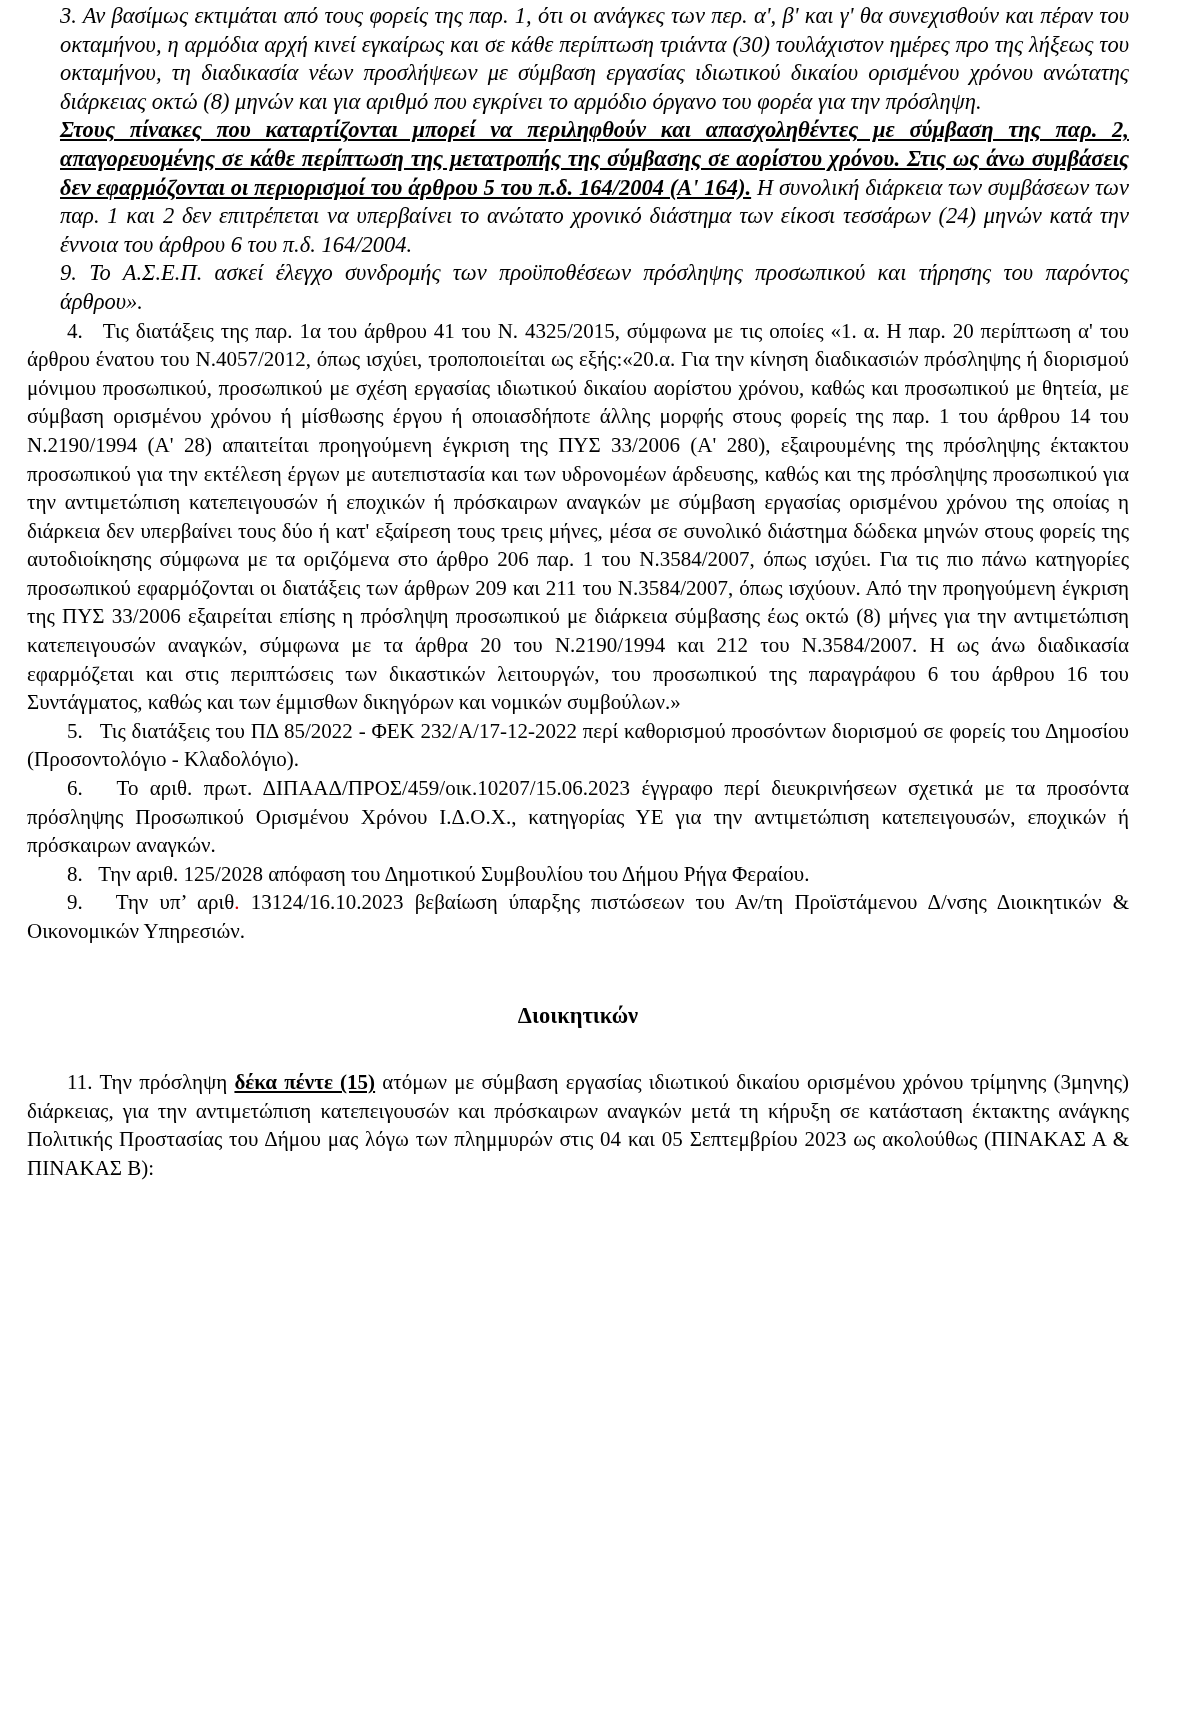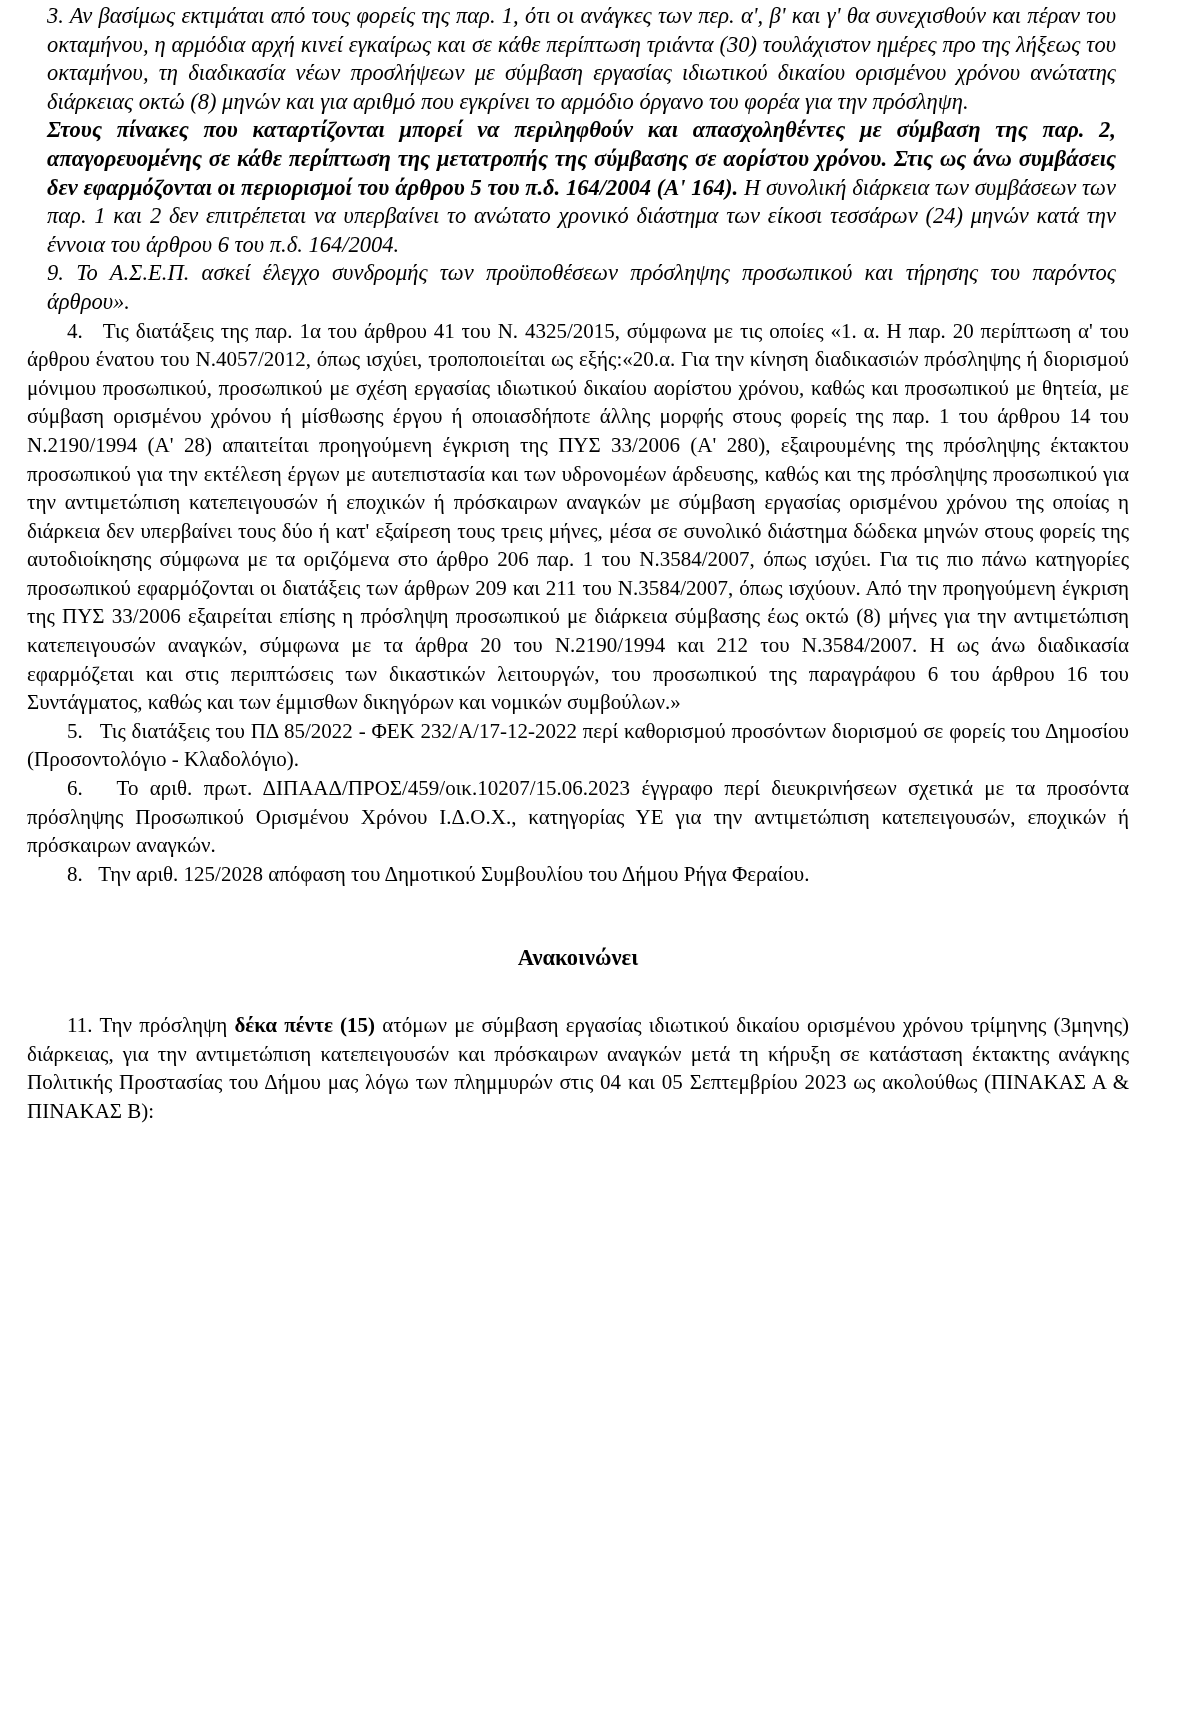--- a/index.html
+++ b/index.html
@@ -22,28 +22,28 @@
       width: 1102px;
     }
     .p {
       font-size: 21px;
       line-height: 28.6px;
       text-align: justify;
       margin: 0;
     }
     .italic-block {
       font-style: italic;
-      margin-left: 20px;
+      margin-left: 33px;
       width: 1069px;
       padding-top: 2px;
     }
     .italic-block .p {
       font-size: 22.5px;
     }
-    .bold { font-weight: bold; }
+    .bold { font-weight: bold; text-decoration: underline; }
     .indent { text-indent: 40px; }
     .heading {
       text-align: center;
       font-weight: bold;
       font-size: 22.5px;
       line-height: 28.6px;
       margin: 27px 0 38px 0;
     }
     .red { color: #e00000; }
     .spacer { height: 29px; }
@@ -60,21 +60,22 @@
 
   <p class="p indent" style="text-indent:40px;"><span>4.</span>&nbsp;&nbsp; <span>Τις διατάξεις της παρ. 1α του άρθρου 41 του Ν. 4325/2015, σύμφωνα με τις οποίες «1. α. Η παρ. 20 περίπτωση α' του άρθρου ένατου του Ν.4057/2012, όπως ισχύει, τροποποιείται ως εξής:«20.α. Για την κίνηση διαδικασιών πρόσληψης ή διορισμού μόνιμου προσωπικού, προσωπικού με σχέση εργασίας ιδιωτικού δικαίου αορίστου χρόνου, καθώς και προσωπικού με θητεία, με σύμβαση ορισμένου χρόνου ή μίσθωσης έργου ή οποιασδήποτε άλλης μορφής στους φορείς της παρ. 1 του άρθρου 14 του Ν.2190/1994 (Α' 28) απαιτείται προηγούμενη έγκριση της ΠΥΣ 33/2006 (Α' 280), εξαιρουμένης της πρόσληψης έκτακτου προσωπικού για την εκτέλεση έργων με αυτεπιστασία και των υδρονομέων άρδευσης, καθώς και της πρόσληψης προσωπικού για την αντιμετώπιση κατεπειγουσών ή εποχικών ή πρόσκαιρων αναγκών με σύμβαση εργασίας ορισμένου χρόνου της οποίας η διάρκεια δεν υπερβαίνει τους δύο ή κατ' εξαίρεση τους τρεις μήνες, μέσα σε συνολικό διάστημα δώδεκα μηνών στους φορείς της αυτοδιοίκησης σύμφωνα με τα οριζόμενα στο άρθρο 206 παρ. 1 του Ν.3584/2007, όπως ισχύει. Για τις πιο πάνω κατηγορίες προσωπικού εφαρμόζονται οι διατάξεις των άρθρων 209 και 211 του Ν.3584/2007, όπως ισχύουν. Από την προηγούμενη έγκριση της ΠΥΣ 33/2006 εξαιρείται επίσης η πρόσληψη προσωπικού με διάρκεια σύμβασης έως οκτώ (8) μήνες για την αντιμετώπιση κατεπειγουσών αναγκών, σύμφωνα με τα άρθρα 20 του Ν.2190/1994 και 212 του Ν.3584/2007. Η ως άνω διαδικασία εφαρμόζεται και στις περιπτώσεις των δικαστικών λειτουργών, του προσωπικού της παραγράφου 6 του άρθρου 16 του Συντάγματος, καθώς και των έμμισθων δικηγόρων και νομικών συμβούλων.»</span></p>
 
   <p class="p indent"><span>5.</span>&nbsp;&nbsp; <span>Τις διατάξεις του ΠΔ 85/2022 - ΦΕΚ 232/Α/17-12-2022 περί καθορισμού προσόντων διορισμού σε φορείς του Δημοσίου (Προσοντολόγιο - Κλαδολόγιο).</span></p>
 
   <p class="p indent"><span>6.</span>&nbsp;&nbsp; <span>Το αριθ. πρωτ. ΔΙΠΑΑΔ/ΠΡΟΣ/459/οικ.10207/15.06.2023 έγγραφο περί διευκρινήσεων σχετικά με τα προσόντα πρόσληψης Προσωπικού Ορισμένου Χρόνου Ι.Δ.Ο.Χ., κατηγορίας ΥΕ για την αντιμετώπιση κατεπειγουσών, εποχικών ή πρόσκαιρων αναγκών.</span></p>
 
 
   <p class="p indent"><span>8.</span>&nbsp;&nbsp; <span>Την αριθ. 125/2028 απόφαση του Δημοτικού Συμβουλίου του Δήμου Ρήγα Φεραίου.</span></p>
 
+  <p class="p indent"><span>9.</span>&nbsp;&nbsp; <span>Την  υπ’ αριθ</span><span class="red">.</span><span> 13124/16.10.2023 βεβαίωση ύπαρξης πιστώσεων του Αν/τη Προϊστάμενου Δ/νσης Διοικητικών &amp; Οικονομικών Υπηρεσιών.</span></p>
 
 
   <div class="spacer"></div>
 
-  <div class="heading">Ανακοινώνει</div>
+  <div class="heading">Διοικητικών</div>
 
   <p class="p indent"><span>11.</span> <span>Την πρόσληψη </span><span class="bold">δέκα πέντε (15)</span><span> ατόμων με σύμβαση εργασίας ιδιωτικού δικαίου ορισμένου χρόνου τρίμηνης (3μηνης) διάρκειας, για την αντιμετώπιση κατεπειγουσών και πρόσκαιρων αναγκών μετά τη κήρυξη σε κατάσταση έκτακτης ανάγκης Πολιτικής Προστασίας του  Δήμου  μας λόγω  των  πλημμυρών  στις 04 και 05 Σεπτεμβρίου  2023 ως ακολούθως (ΠΙΝΑΚΑΣ Α &amp; ΠΙΝΑΚΑΣ Β):</span></p>
 
 </div>
 
 </body></html>

